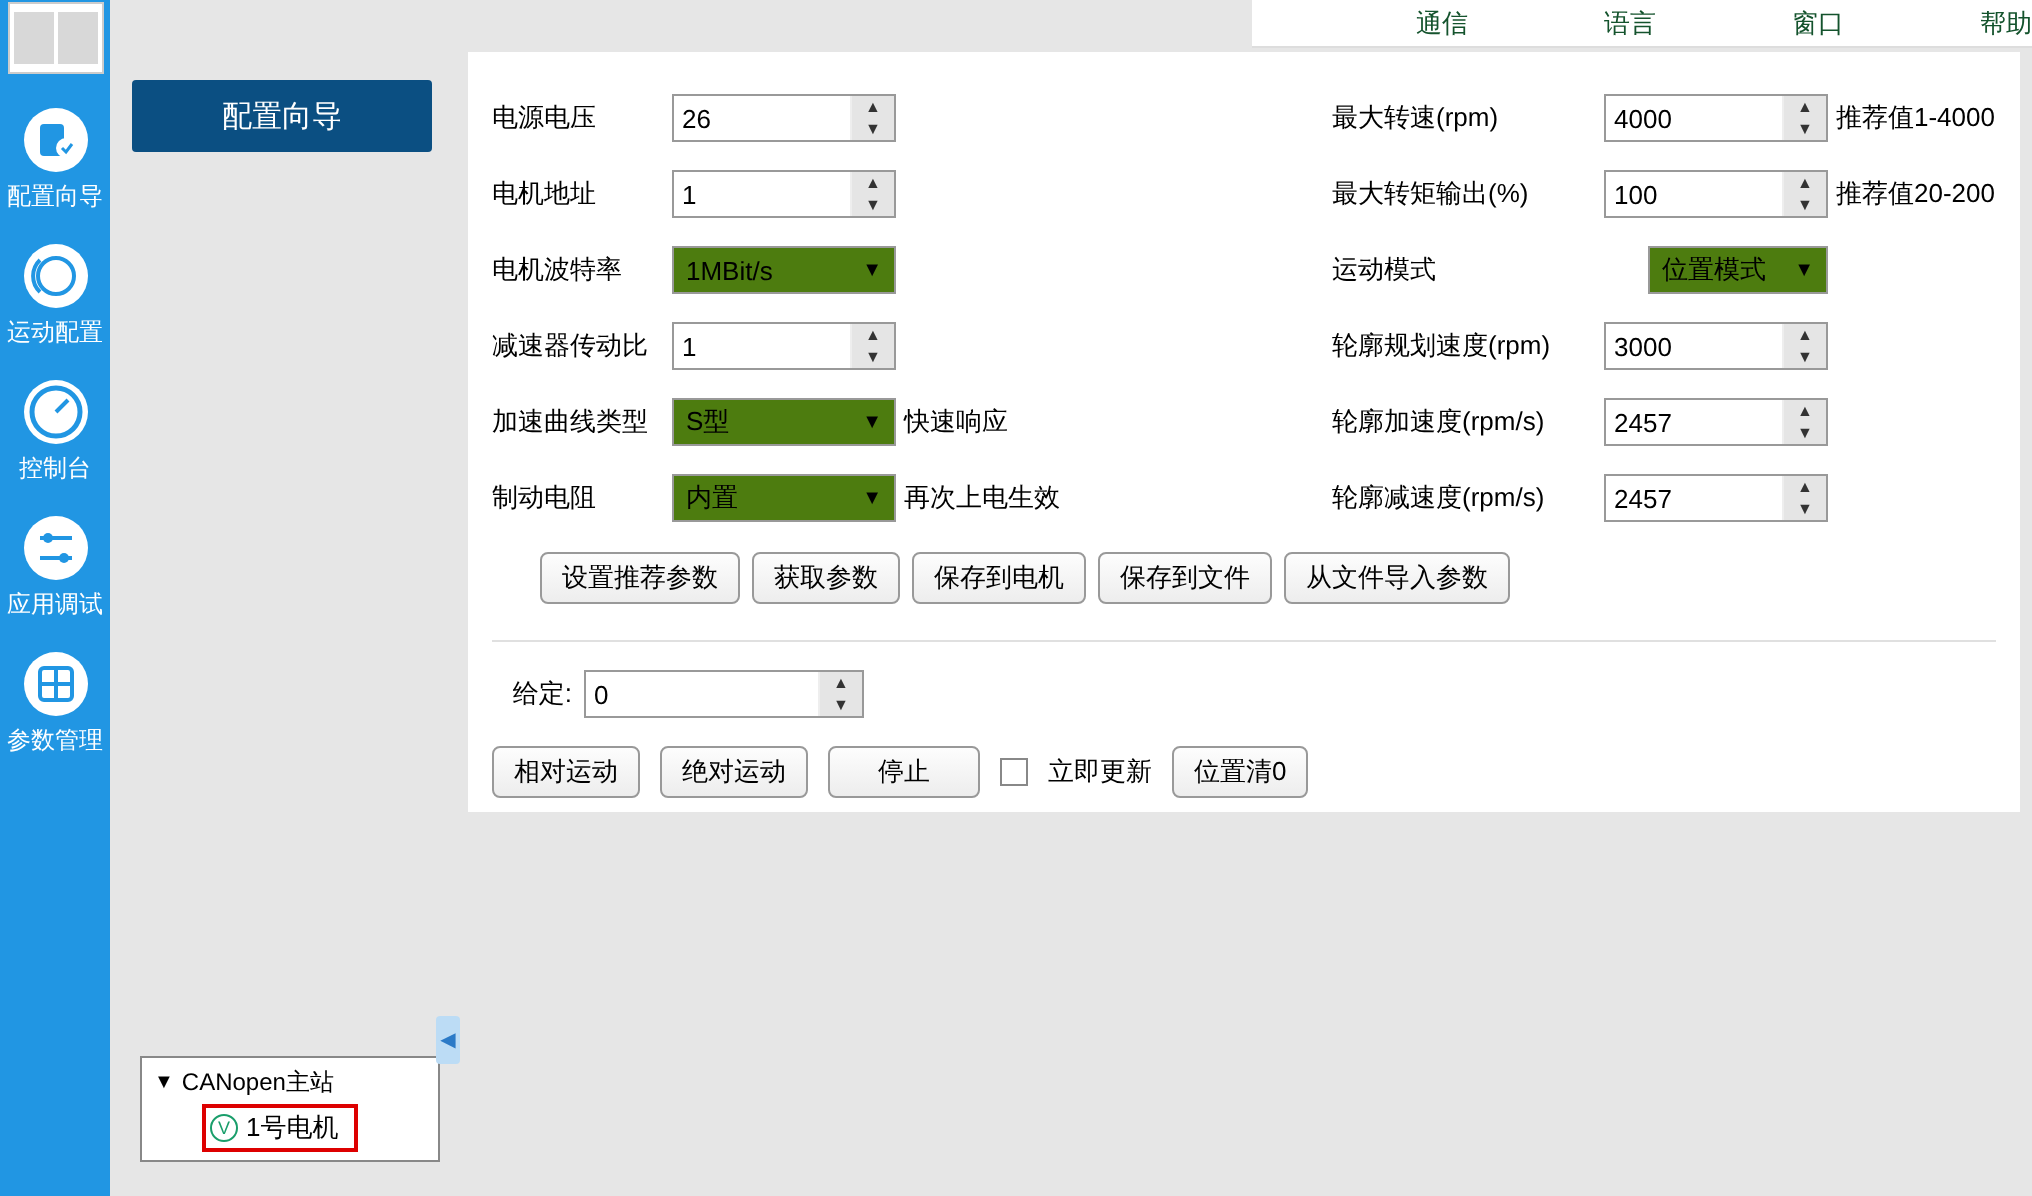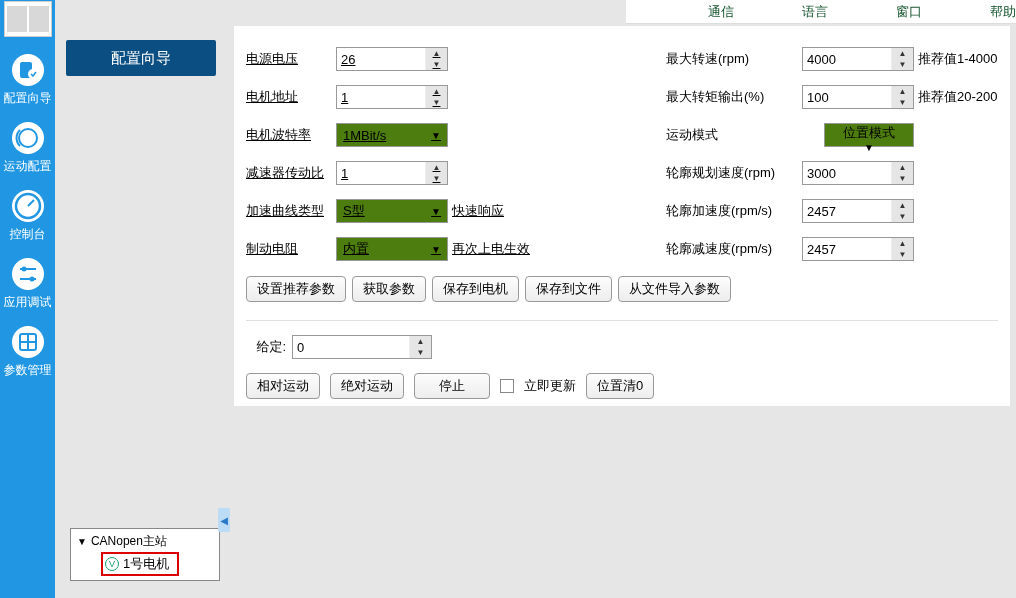--- a/index.html
+++ b/index.html
@@ -22,36 +22,36 @@
 .tree-row { display: flex; align-items: center; gap: 4px; font-size: 12px; }
 .tree-caret { font-size: 10px; }
 .tree-child { margin-left: 24px; margin-top: 2px; border: 2px solid #d00; padding: 1px 8px 1px 2px; display: inline-flex; align-items: center; gap: 4px; }
 .ok-circle { width: 14px; height: 14px; border: 1.5px solid #1a9e6b; border-radius: 50%; display: inline-flex; align-items: center; justify-content: center; color: #1a9e6b; font-size: 9px; }
 
 .collapse-handle { position: absolute; left: 218px; top: 508px; width: 12px; height: 24px; background: #bcdcf5; color: #2b7ac7; display: flex; align-items: center; justify-content: center; font-size: 10px; cursor: pointer; border-radius: 2px; }
 
 .main { position: absolute; left: 234px; top: 26px; right: 6px; height: 380px; background: #fff; padding: 14px 12px; }
 
 .form-row { display: flex; align-items: center; height: 38px; }
-.col-left { display: flex; align-items: center; width: 420px; text-decoration: underline; }
+.col-left { display: flex; align-items: center; width: 420px; }
 .col-right { display: flex; align-items: center; }
 .lbl { width: 90px; }
 .lbl-r { width: 136px; }
 .spin { display: inline-flex; align-items: stretch; width: 112px; height: 24px; border: 1px solid #999; background: #e5e5e5; }
 .spin input { border: none; outline: none; width: 88px; padding: 0 4px; font-size: 13px; }
 .spin .arrows { width: 22px; border-left: 1px solid #eee; display: flex; flex-direction: column; font-size: 8px; color: #333; }
 .spin .arrows span { flex: 1; display: flex; align-items: center; justify-content: center; cursor: pointer; }
 .select { display: inline-flex; align-items: center; width: 112px; height: 24px; border: 1px solid #999; background: #4d7c0f; padding: 0 6px; justify-content: space-between; cursor: pointer; }
 .select .caret { font-size: 10px; }
-.select.small { width: 90px; flex-direction: column; }
+.select.small { width: 90px; }
 .after-text { margin-left: 4px; font-size: 13px; }
 .hint { margin-left: 4px; font-size: 13px; }
 
 .btn { display: inline-flex; align-items: center; justify-content: center; height: 26px; padding: 0 10px; border: 1px solid #999; border-radius: 4px; background: linear-gradient(#fdfdfd,#ededed); font-size: 13px; cursor: pointer; }
-.btn-row { display: flex; gap: 6px; margin-top: 8px; }
+.btn-row { display: flex; gap: 6px; margin-top: 8px; margin-left: 24px; }
 
 .divider { height: 1px; background: #e0e0e0; margin: 18px 0 14px; }
 
 .set-row { display: flex; align-items: center; gap: 6px; }
 .set-row .lbl-set { width: 40px; text-align: right; margin-right: 0; }
 .ctrl-row { display: flex; align-items: center; gap: 10px; margin-top: 14px; }
 .chk { width: 14px; height: 14px; border: 1px solid #888; background: #fff; display: inline-block; }
 </style>
 </head>
 <body>

